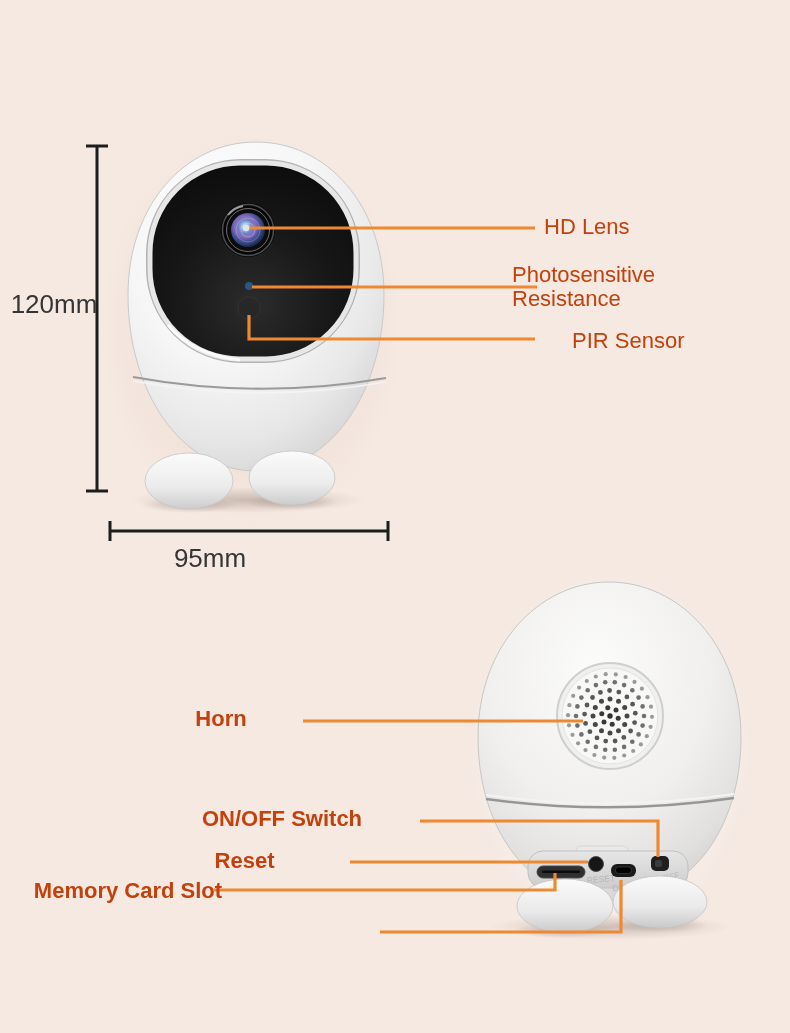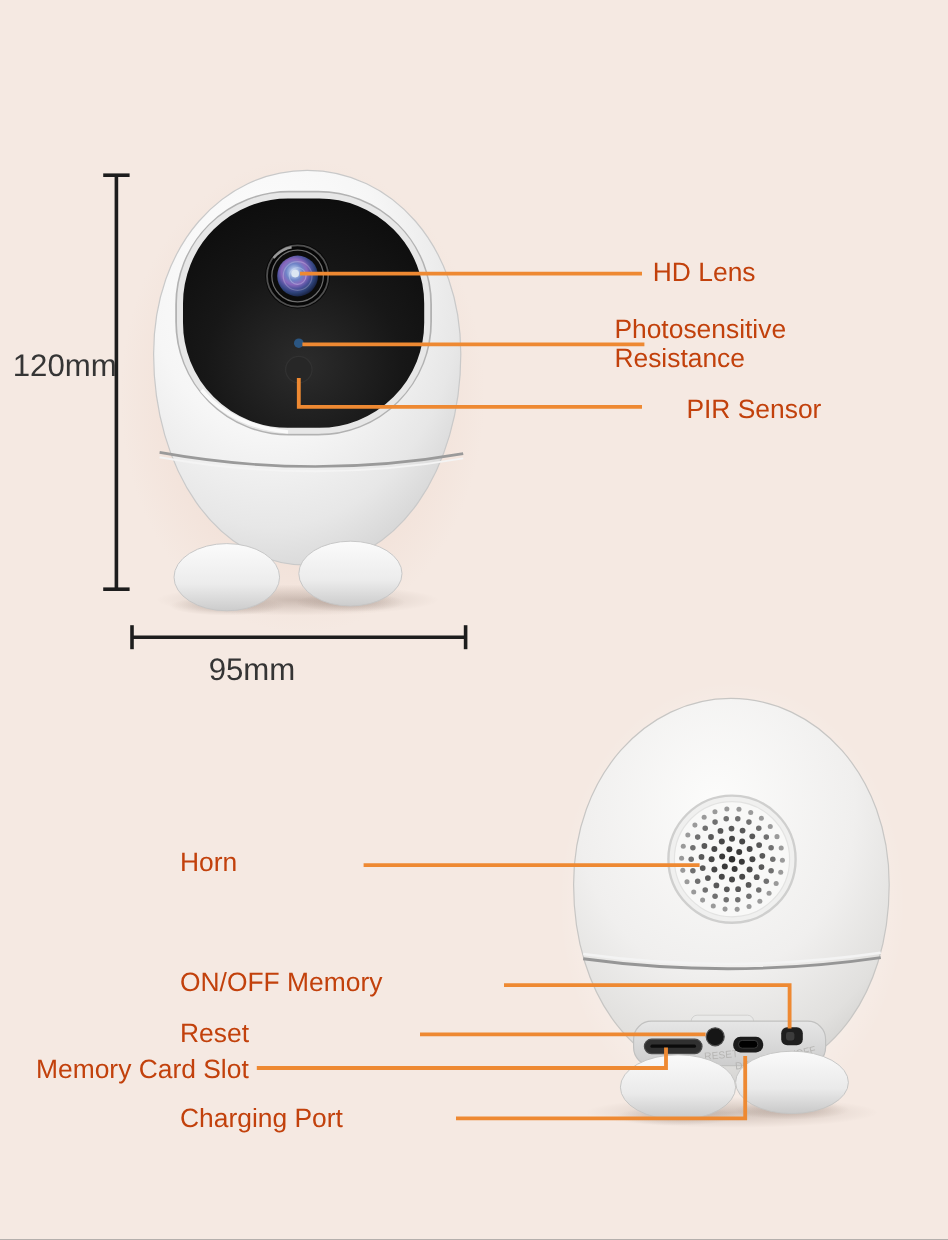--- a/index.html
+++ b/index.html
@@ -8,21 +8,21 @@
     background:#f5e9e2;
     font-family:"Liberation Sans", sans-serif;
   }
   .cam{position:absolute;z-index:2;}
   .overlay{position:absolute;left:0;top:0;z-index:5;pointer-events:none;}
   .lbl{
     position:absolute;z-index:6;
     font-size:22px;line-height:24px;color:#c2410c;white-space:nowrap;
   }
   .lbl.wrap{white-space:normal;text-align:left;}
-  .lbl.r{text-align:left;}
+  .lbl.r{text-align:center;font-weight:bold;}
   .dim{
     position:absolute;z-index:6;
     font-size:26px;line-height:28px;color:#353535;text-align:center;white-space:nowrap;
   }
 </style>
 </head>
 <body>
 
 <div class="canvas">
 
@@ -281,18 +281,17 @@
   </svg>
 
   <div class="dim" style="left:8px;top:290px;width:92px">120mm</div>
   <div class="dim" style="left:164px;top:544px;width:92px">95mm</div>
 
   <div class="lbl" style="left:544px;top:215px">HD Lens</div>
   <div class="lbl wrap" style="left:512px;top:263px;width:192px">Photosensitive Resistance</div>
   <div class="lbl" style="left:572px;top:329px">PIR Sensor</div>
 
   <div class="lbl r" style="left:150px;top:707px;width:142px">Horn</div>
-  <div class="lbl r" style="left:150px;top:807px;width:264px">ON/OFF Memory</div>
+  <div class="lbl r" style="left:150px;top:807px;width:264px">ON/OFF Switch</div>
   <div class="lbl r" style="left:150px;top:849px;width:189px">Reset</div>
   <div class="lbl r" style="left:30px;top:879px;width:196px">Memory Card Slot</div>
-  <div class="lbl r" style="left:150px;top:920px;width:224px">Charging Port</div>
 
 </div>
 
 </body></html>

